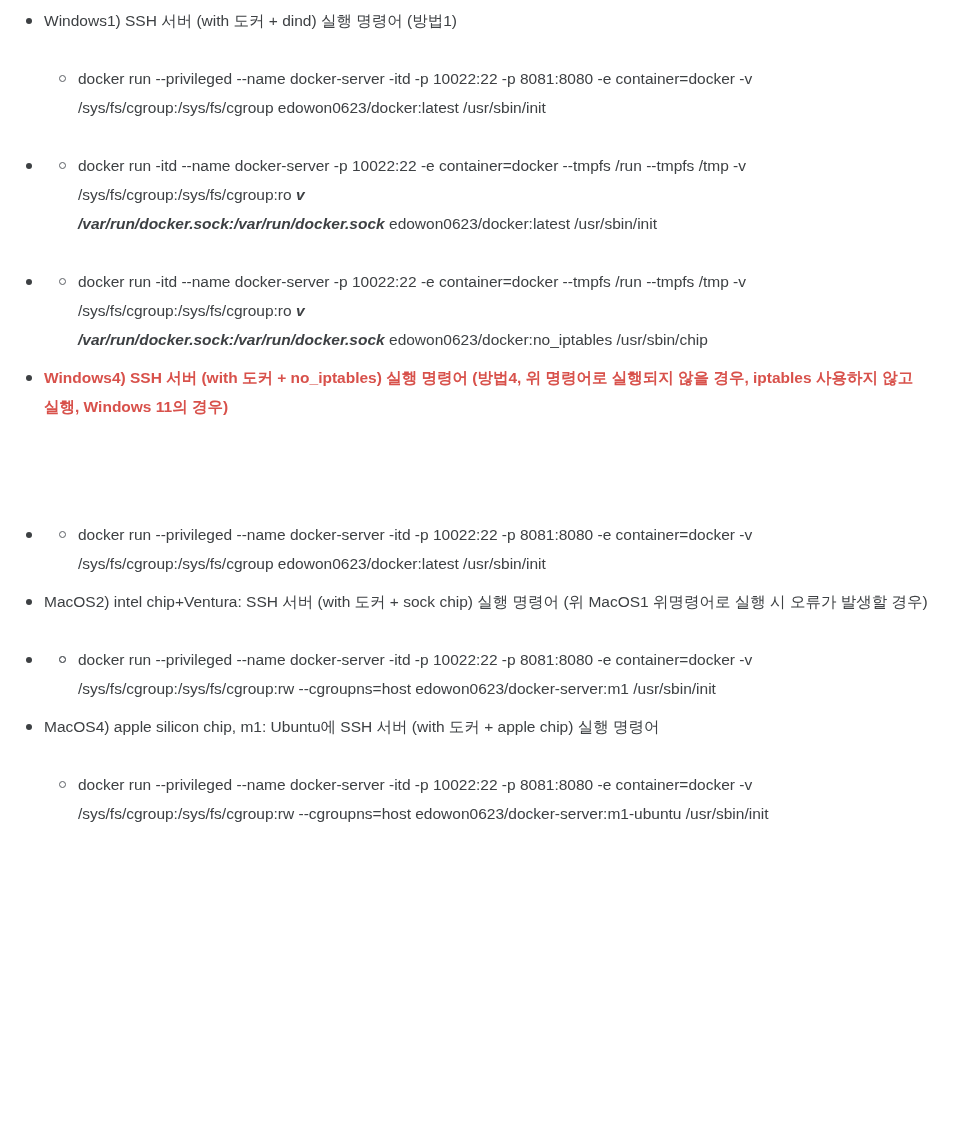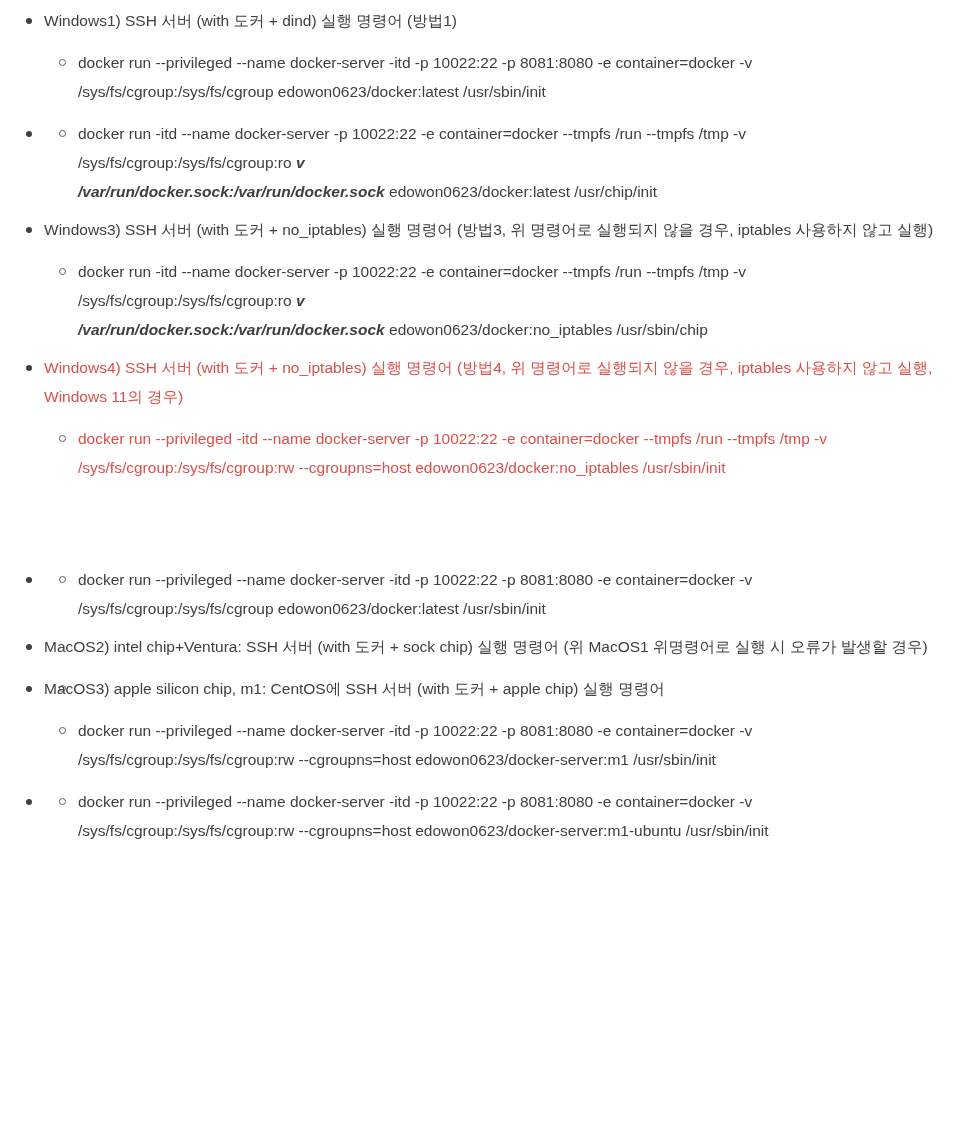--- a/index.html
+++ b/index.html
@@ -38,33 +38,33 @@
     width: 7px;
     height: 7px;
     left: 15px;
     top: 11px;
   }
   .item-title {
     word-break: keep-all;
   }
   ul.sub-list {
     list-style: none;
-    margin-top: 13px;
+    margin-top: 29px;
   }
   li.cmd {
     position: relative;
     padding-left: 34px;
     word-break: keep-all;
     overflow-wrap: normal;
   }
   .bi {
     font-weight: 700;
     font-style: italic;
   }
-  .red { color: var(--accent-red, #d8514b); font-weight: 400; }
+  .red { color: var(--accent-red, #d8514b); font-weight: 700; }
   .section-gap { height: 61px; }
 </style>
 </head>
 <body style="background: rgb(255, 255, 255);">
 
 <main class="doc">
   <ul class="top-list">
 
     <li class="item">
       <span class="marker"></span>
@@ -76,46 +76,39 @@
         </li>
       </ul>
     </li>
 
     <li class="item">
       <span class="marker"></span>
       <ul class="sub-list">
         <li class="cmd">
           <span class="marker hollow"></span>
           <span>docker run -itd --name docker-server -p 10022:22 -e container=docker --tmpfs /run --tmpfs /tmp -v /sys/fs/cgroup:/sys/fs/cgroup:ro </span><span class="bi">v</span><br>
-          <span class="bi">/var/run/docker.sock:/var/run/docker.sock</span><span> edowon0623/docker:latest /usr/chip/init</span>
+          <span class="bi">/var/run/docker.sock:/var/run/docker.sock</span><span> edowon0623/docker:latest /usr/sbin/init</span>
         </li>
       </ul>
     </li>
 
     <li class="item">
       <span class="marker"></span>
-      <div class="item-title">Windows3) SSH 서버 (with 도커 + no_iptables) 실행 명령어 (방법3, 위 명령어로 실행되지 않을 경우, iptables 사용하지 않고 실행)</div>
       <ul class="sub-list">
         <li class="cmd">
           <span class="marker hollow"></span>
           <span>docker run -itd --name docker-server -p 10022:22 -e container=docker --tmpfs /run --tmpfs /tmp -v /sys/fs/cgroup:/sys/fs/cgroup:ro </span><span class="bi">v</span><br>
           <span class="bi">/var/run/docker.sock:/var/run/docker.sock</span><span> edowon0623/docker:no_iptables /usr/sbin/chip</span>
         </li>
       </ul>
     </li>
 
     <li class="item">
       <span class="marker"></span>
       <div class="item-title red">Windows4) SSH 서버 (with 도커 + no_iptables) 실행 명령어 (방법4, 위 명령어로 실행되지 않을 경우, iptables 사용하지 않고 실행, Windows 11의 경우)</div>
-      <ul class="sub-list">
-        <li class="cmd">
-          <span class="marker hollow"></span>
-          <span class="red">docker run --privileged -itd --name docker-server -p 10022:22 -e container=docker --tmpfs /run --tmpfs /tmp -v /sys/fs/cgroup:/sys/fs/cgroup:rw --cgroupns=host edowon0623/docker:no_iptables /usr/sbin/init</span>
-        </li>
-      </ul>
     </li>
 
     <div class="section-gap"></div>
 
     <li class="item">
       <span class="marker"></span>
       <ul class="sub-list">
         <li class="cmd">
           <span class="marker hollow"></span>
           <span>docker run --privileged --name docker-server -itd -p 10022:22 -p 8081:8080 -e container=docker -v /sys/fs/cgroup:/sys/fs/cgroup edowon0623/docker:latest /usr/sbin/init</span>
@@ -128,31 +121,31 @@
       <div class="item-title">MacOS2) intel chip+Ventura: SSH 서버 (with 도커 + sock chip) 실행 명령어 (위 MacOS1 위명령어로 실행 시 오류가 발생할 경우)</div>
       <ul class="sub-list">
         <li class="cmd">
           <span class="marker hollow"></span>
         </li>
       </ul>
     </li>
 
     <li class="item">
       <span class="marker"></span>
-      <div class="item-title">MacOS3) apple silicon chip, m1: CentOS에 SSH 서버 (with 도커 + apple chip) 실행 명령어</div>
       <ul class="sub-list">
         <li class="cmd">
           <span class="marker hollow"></span>
           <span>docker run --privileged --name docker-server -itd -p 10022:22 -p 8081:8080 -e container=docker -v /sys/fs/cgroup:/sys/fs/cgroup:rw --cgroupns=host edowon0623/docker-server:m1 /usr/sbin/init</span>
         </li>
       </ul>
     </li>
 
     <li class="item">
       <span class="marker"></span>
+      <div class="item-title">MacOS4) apple silicon chip, m1: Ubuntu에 SSH 서버 (with 도커 + apple chip) 실행 명령어</div>
       <ul class="sub-list">
         <li class="cmd">
           <span class="marker hollow"></span>
           <span>docker run --privileged --name docker-server -itd -p 10022:22 -p 8081:8080 -e container=docker -v /sys/fs/cgroup:/sys/fs/cgroup:rw --cgroupns=host edowon0623/docker-server:m1-ubuntu /usr/sbin/init</span>
         </li>
       </ul>
     </li>
 
   </ul>
 </main>

